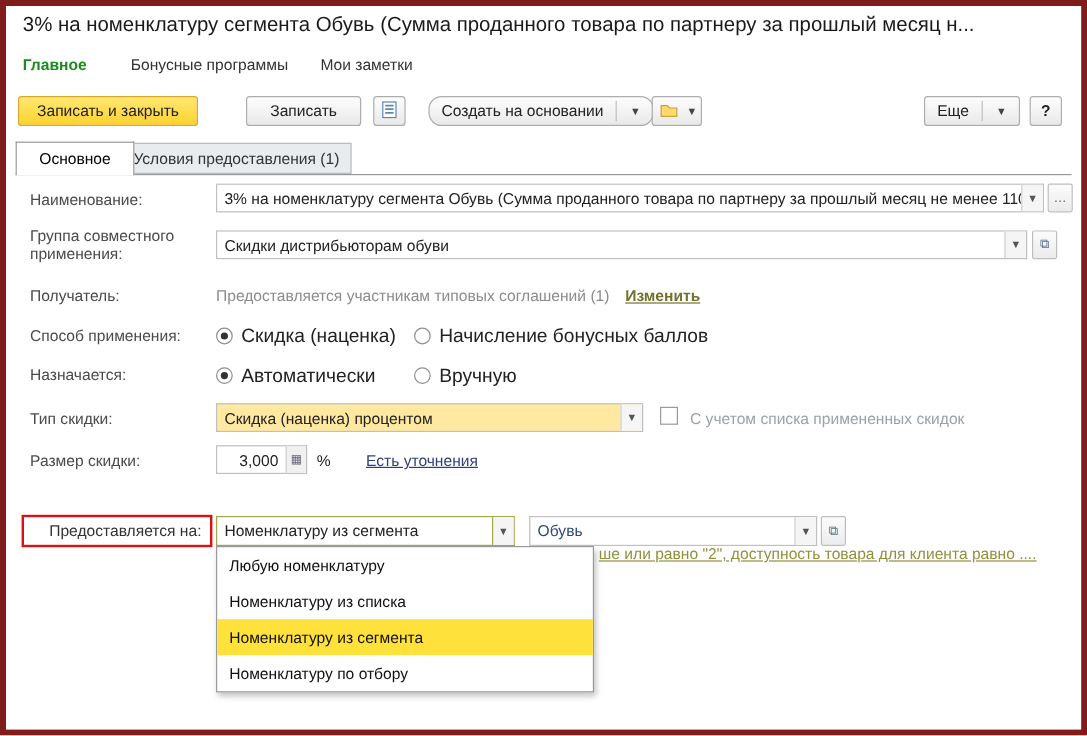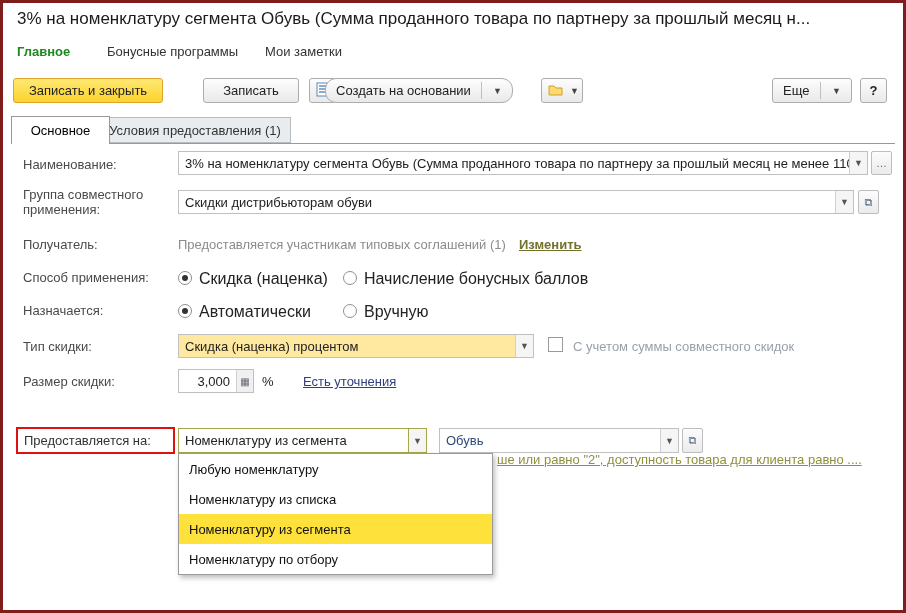--- a/index.html
+++ b/index.html
@@ -1,19 +1,19 @@
 <!DOCTYPE html>
 <html><head>
 <meta charset="utf-8">
 <style>
   * { margin:0; padding:0; box-sizing:border-box; }
   html,body { background:#ffffff; }
   .window {
     position:relative; width:906px; height:613px;
-    border:3px solid #7f1d1d; background:#ffffff;
+    border:5px solid #7f1d1d; background:#ffffff;
     font-family:"Liberation Sans", sans-serif; overflow:hidden;
   }
   .title { position:absolute; left:14px; top:6px; font-size:17px; color:#1a1a1a; white-space:nowrap; width:880px; overflow:hidden; }
   .navlink { position:absolute; top:41px; font-size:13px; color:#333; cursor:pointer; white-space:nowrap; }
   .nav-active { color:#1d8a1d; font-weight:bold; }
   .btn { position:absolute; top:75px; height:25px; border:1px solid #adadad; border-radius:3px;
          background:linear-gradient(#fdfdfd,#e9e9e9); font-size:13px; color:#222;
          display:flex; align-items:center; justify-content:center; gap:7px; padding:0 10px; cursor:pointer; white-space:nowrap; }
   .btn-primary { background:linear-gradient(#ffe873,#fcd22e); border-color:#d9a62a; }
   .btn .split { width:1px; height:17px; background:#bfbfbf; }
@@ -39,21 +39,21 @@
   .radio.sel::after { content:""; position:absolute; left:3px; top:3px; width:6px; height:6px; border-radius:50%; background:#333; }
   .rlbl { position:absolute; font-size:16px; color:#222; white-space:nowrap; z-index:2; }
   .checkbox { position:absolute; width:15px; height:15px; border:1px solid #9a9a9a; background:#fff; cursor:pointer; z-index:2; }
   .cblbl { position:absolute; font-size:13px; color:#99a1ab; white-space:nowrap; z-index:2; }
   .muted { color:#8c8c8c; }
   .link { position:absolute; font-size:13px; text-decoration:underline; cursor:pointer; white-space:nowrap; z-index:2; }
   .link-change { color:#72722e; font-weight:bold; }
   .link-navy { color:#2e3f7d; }
   .bg-olive { color:#90903f; text-decoration:underline; }
   .redbox { position:absolute; left:13px; top:424px; width:159px; height:27px; border:2px solid #dd1111;
-            display:flex; align-items:center; padding-left:6px; font-size:13px; color:#333; background:#fff; z-index:2; }
+            display:flex; align-items:center; padding-left:21px; font-size:13px; color:#333; background:#fff; z-index:2; }
   .dropdown { position:absolute; left:175px; top:450px; width:315px; background:#fff; border:1px solid #9a9a9a;
               box-shadow:2px 3px 5px rgba(0,0,0,0.25); z-index:10; }
   .dd-item { height:30px; display:flex; align-items:center; padding:0 10px; font-size:13px; color:#111; cursor:pointer; }
   .dd-item.sel { background:#ffe13c; }
   .navy-val { color:#2f4a7a; }
 </style>
 </head>
 <body>
 
 <div class="window">
@@ -73,21 +73,21 @@
   <div class="btn" style="left:306px;width:27px;padding:0;">
     <span>
       <svg width="15" height="15" viewBox="0 0 15 15">
           <rect x="2" y="1" width="11" height="13" fill="#ffffff" stroke="#5b87b8"></rect>
           <line x1="4" y1="4" x2="11" y2="4" stroke="#5b87b8" stroke-width="1.4"></line>
           <line x1="4" y1="7" x2="11" y2="7" stroke="#5b87b8" stroke-width="1.4"></line>
           <line x1="4" y1="10" x2="11" y2="10" stroke="#5b87b8" stroke-width="1.4"></line>
         </svg>
     </span>
   </div>
-  <div class="btn" style="left:322px;width:188px;justify-content:space-between;border-radius:11px;">
+  <div class="btn" style="left:352px;width:188px;justify-content:space-between;border-radius:11px;">
     <span>Создать на основании</span>
     <span class="split"></span>
     <span class="chev">▼</span>
   </div>
   <div class="btn" style="left:538px;width:42px;padding:0 6px;justify-content:space-between;">
     <span>
       <svg width="15" height="13" viewBox="0 0 15 13">
           <path d="M1 3 h5 l2 2 h6 v7 h-13 z" fill="#ffd96b" stroke="#c9a23a"></path>
         </svg>
     </span>
@@ -136,21 +136,21 @@
   <span class="rlbl" style="left:196px;top:300px;">Автоматически</span>
   <span class="radio" style="left:340px;top:301px;"></span>
   <span class="rlbl" style="left:361px;top:300px;">Вручную</span>
 
   <span class="lbl" style="left:20px;top:336px;">Тип скидки:</span>
   <div class="field combo-yellow" style="left:175px;top:331px;width:356px;">
     <span class="val">Скидка (наценка) процентом</span>
     <span class="arrow">▼</span>
   </div>
   <span class="checkbox" style="left:545px;top:334px;"></span>
-  <span class="cblbl" style="left:570px;top:336px;">С учетом суммы совместного скидок</span>
+  <span class="cblbl" style="left:570px;top:336px;">С учетом списка примененных скидок</span>
 
   <span class="lbl" style="left:20px;top:371px;">Размер скидки:</span>
   <div class="field" style="left:175px;top:366px;width:76px;">
     <span class="val" style="text-align:right;">3,000</span>
     <span class="icon-sq">▦</span>
   </div>
   <span class="lbl" style="left:259px;top:371px;color:#222;">%</span>
   <span class="link link-navy" style="left:300px;top:371px;">Есть уточнения</span>
 
   <div class="redbox">

